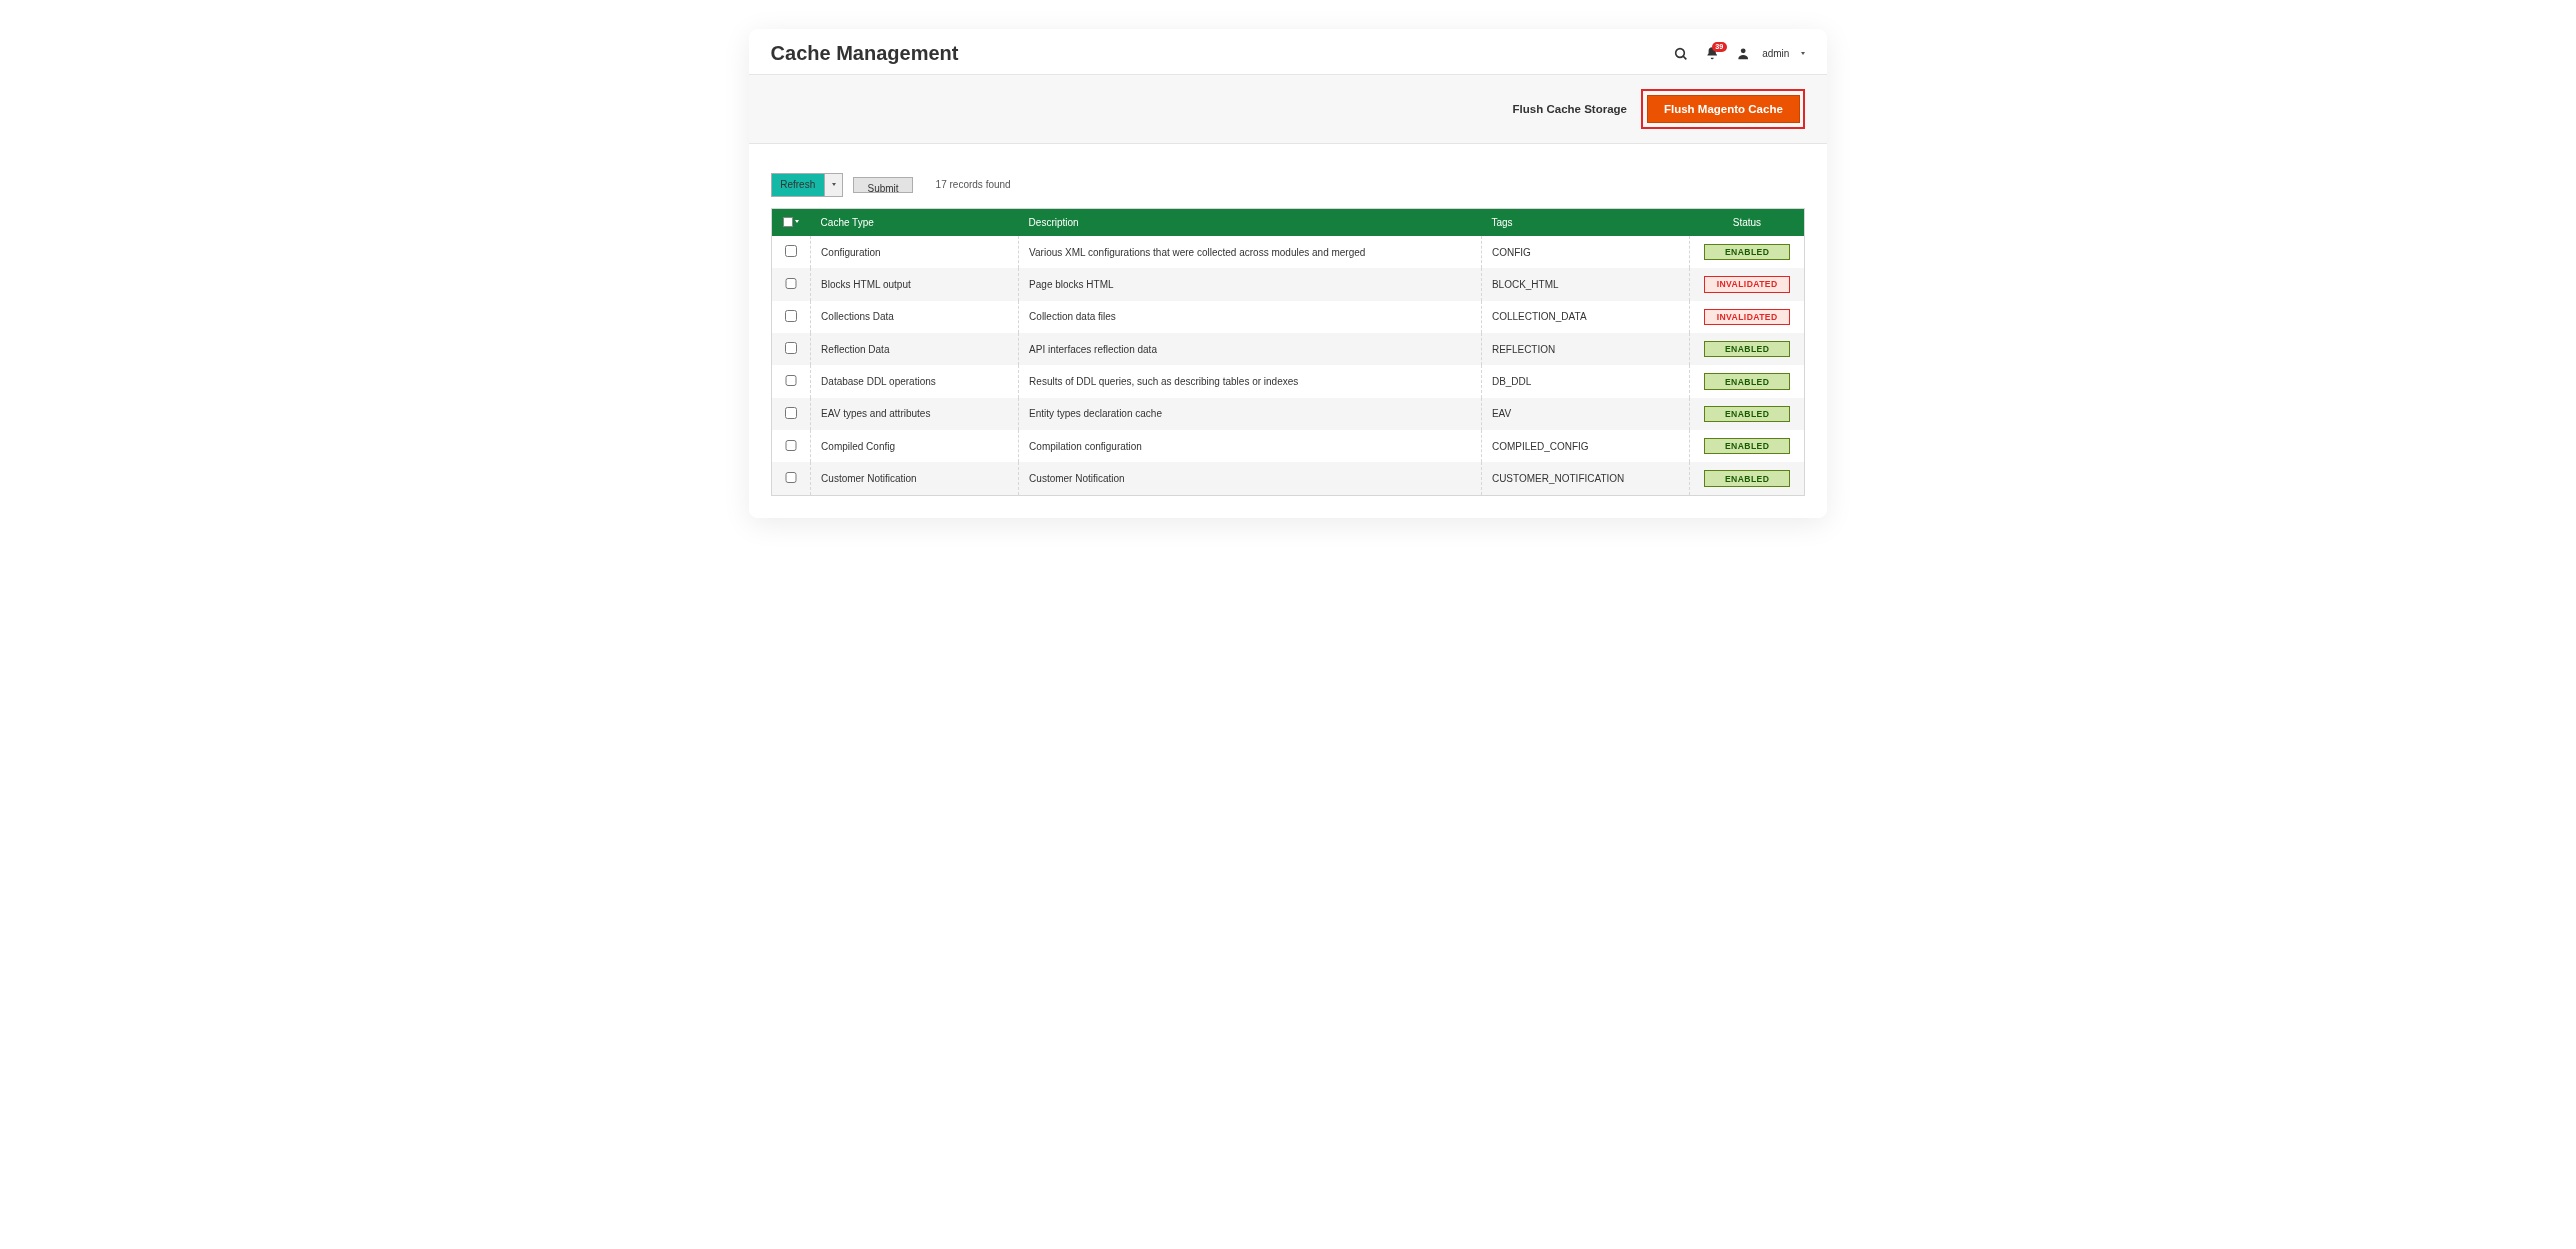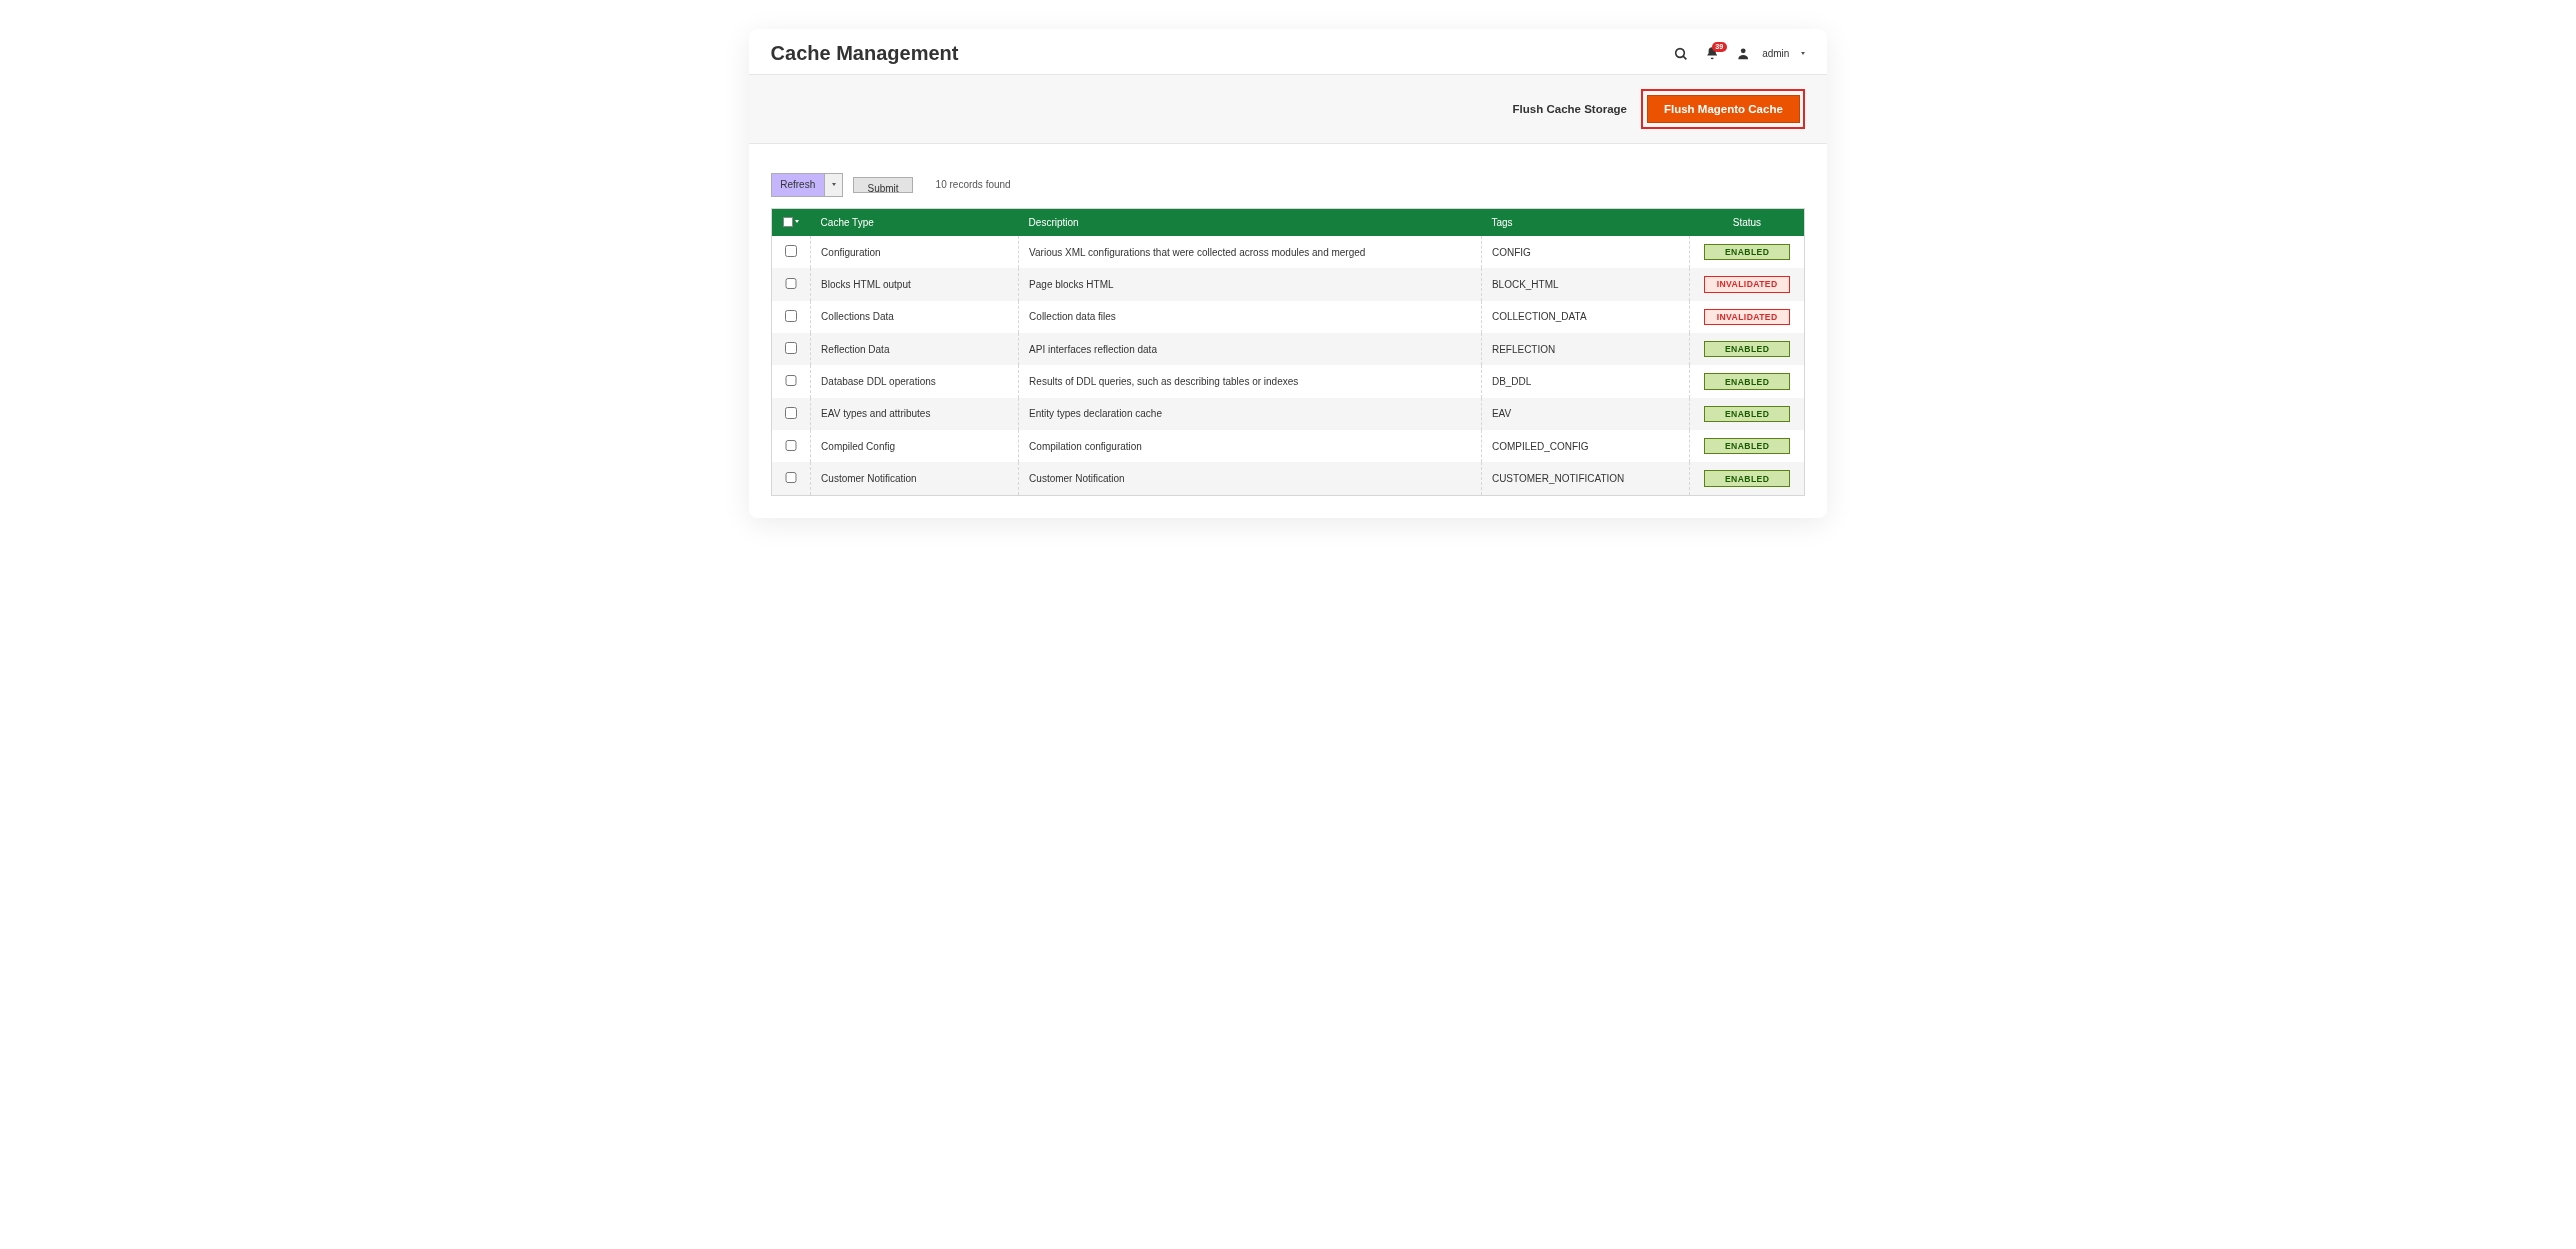--- a/index.html
+++ b/index.html
@@ -112,21 +112,21 @@
   .toolbar-row {
     display: flex;
     align-items: center;
     gap: 10px;
     padding: 29px 21.6px 11.5px 21.6px;
   }
   .select-combo {
     display: flex;
     border: 0.7px solid #adadad;
     height: 24px;
-    background: #c4b5fd;
+    background: #14b8a6;
   }
   .select-combo .sel-label {
     padding: 5px 8.6px;
     font-size: 10px;
     color: #333;
   }
   .select-combo .sel-arrow {
     width: 18.7px;
     display: flex;
     align-items: center;
@@ -272,21 +272,21 @@
     </div>
 
     <div class="toolbar-row">
       <div class="select-combo">
         <span class="sel-label">Refresh</span>
         <span class="sel-arrow">
             <span class="caret-down"></span>
           </span>
       </div>
       <button class="btn-secondary">Submit</button>
-      <span class="records-found">10 records found</span>
+      <span class="records-found">17 records found</span>
     </div>
 
     <div class="grid">
       <table>
         <thead>
           <tr>
             <th class="col-check">
               <span class="hdr-check">
                 <span class="cb"></span>
                 <span class="caret"></span>

